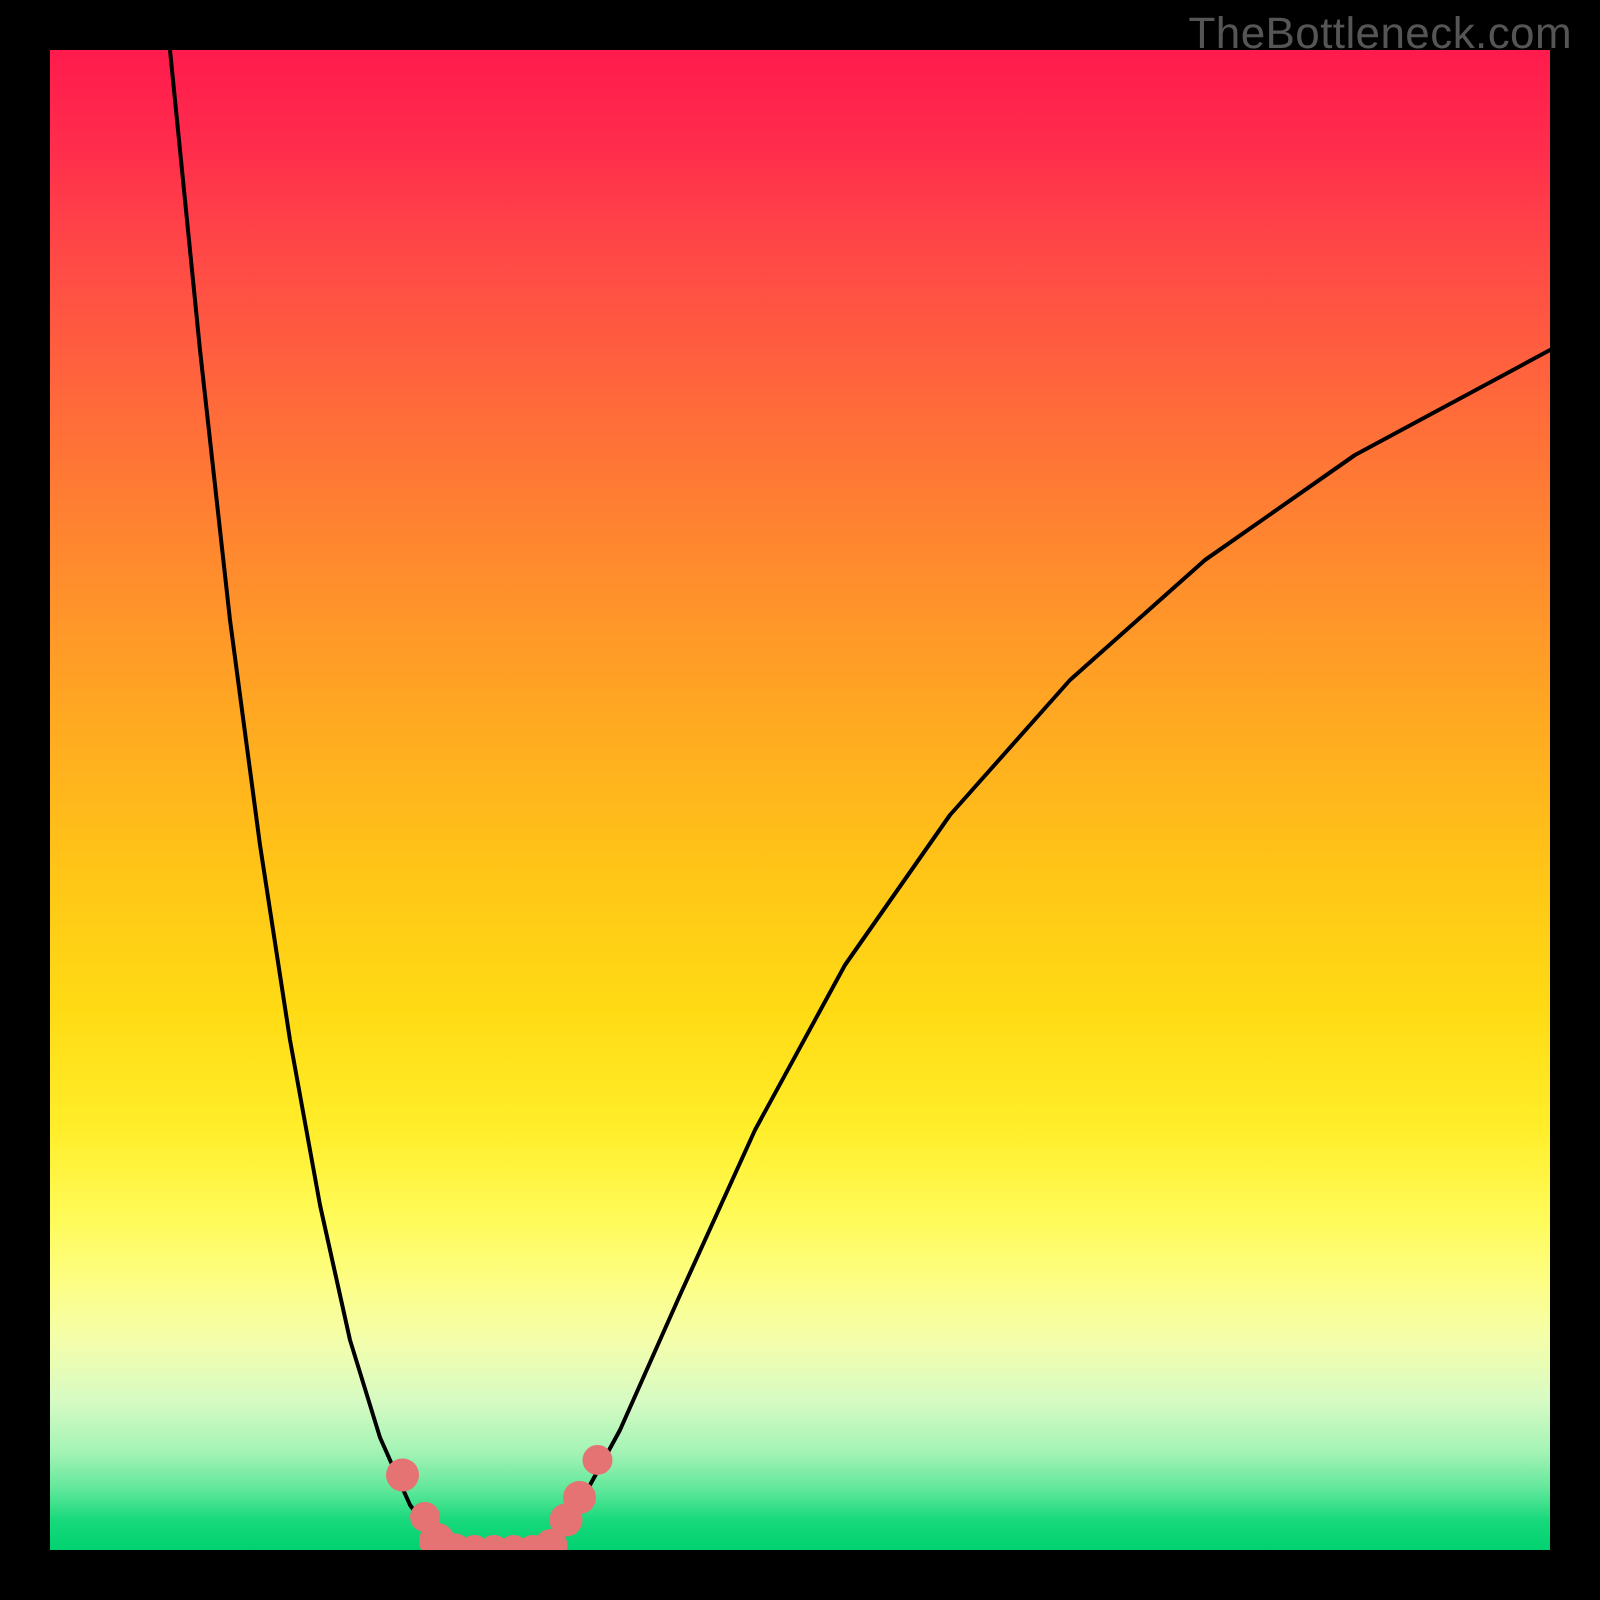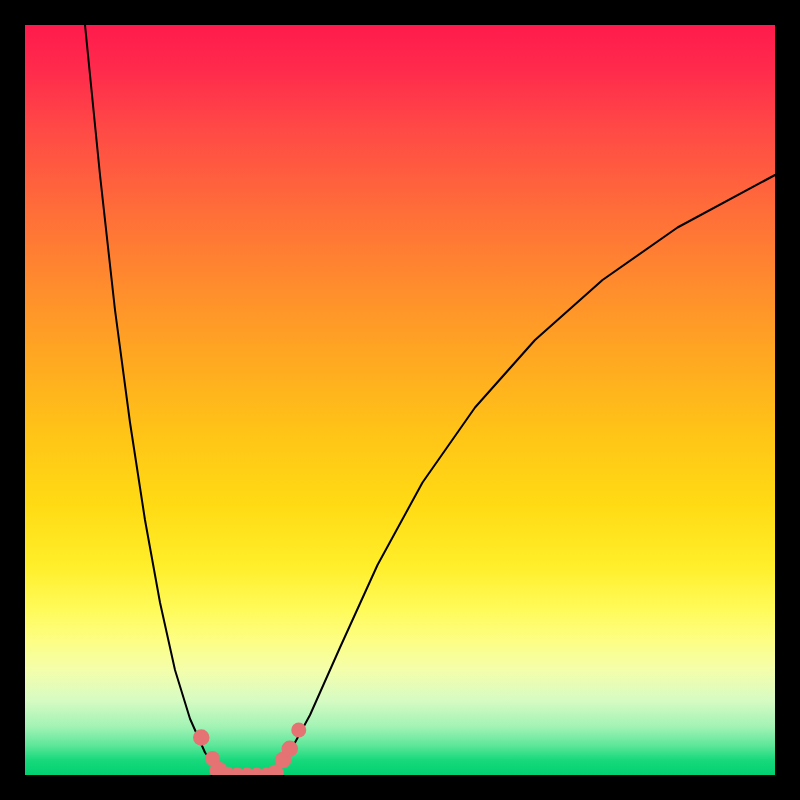--- a/index.html
+++ b/index.html
@@ -90,13 +90,14 @@
           <circle cx="222.00" cy="750.00" r="7.50" fill="#e57373" stroke="#c85a5a" stroke-width="0"></circle>
           <circle cx="231.75" cy="750.00" r="7.50" fill="#e57373" stroke="#c85a5a" stroke-width="0"></circle>
           <circle cx="241.50" cy="750.00" r="7.50" fill="#e57373" stroke="#c85a5a" stroke-width="0"></circle>
           <circle cx="250.50" cy="747.75" r="8.25" fill="#e57373" stroke="#c85a5a" stroke-width="0"></circle>
           <circle cx="258.00" cy="735.00" r="8.25" fill="#e57373" stroke="#c85a5a" stroke-width="0"></circle>
           <circle cx="264.75" cy="723.75" r="8.25" fill="#e57373" stroke="#c85a5a" stroke-width="0"></circle>
           <circle cx="273.75" cy="705.00" r="7.50" fill="#e57373" stroke="#c85a5a" stroke-width="0"></circle>
         </g>
     </svg>
   </div>
+  <div class="watermark">TheBottleneck.com</div>
 </div>
 
 </body></html>

